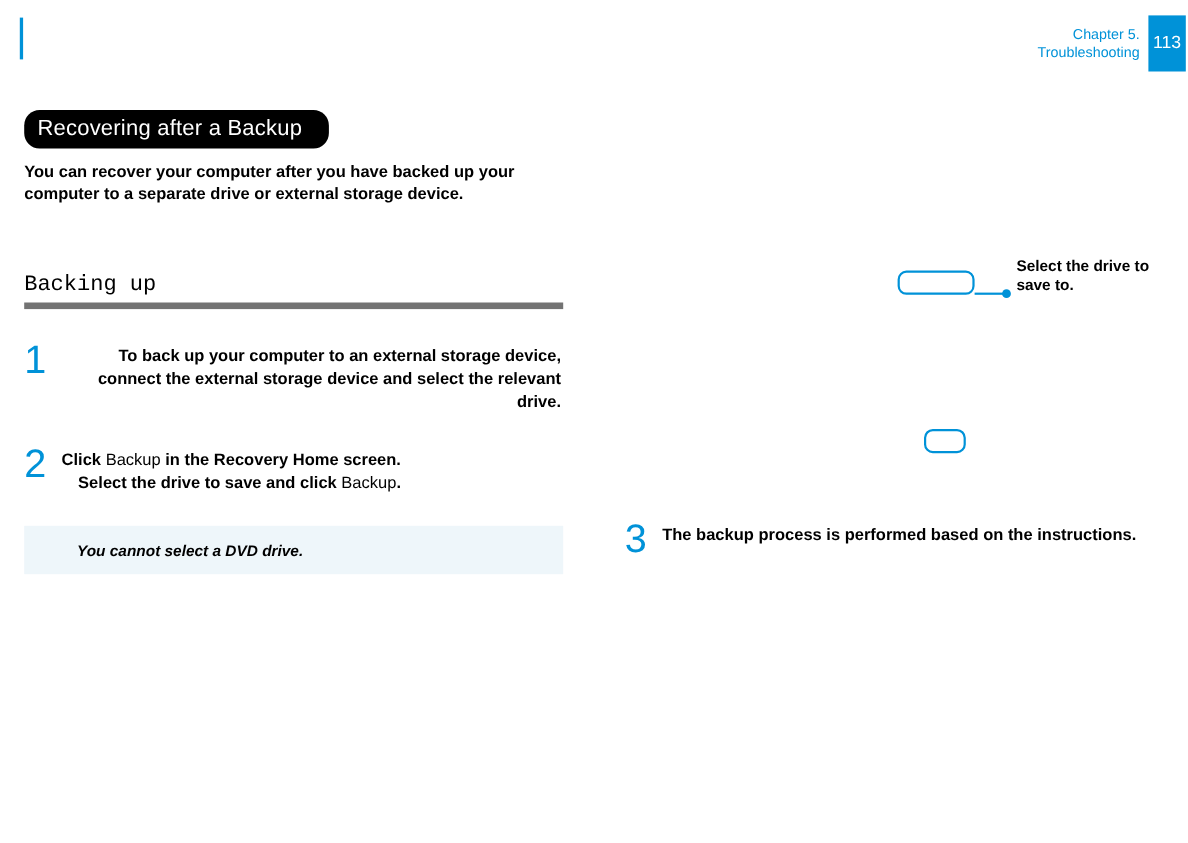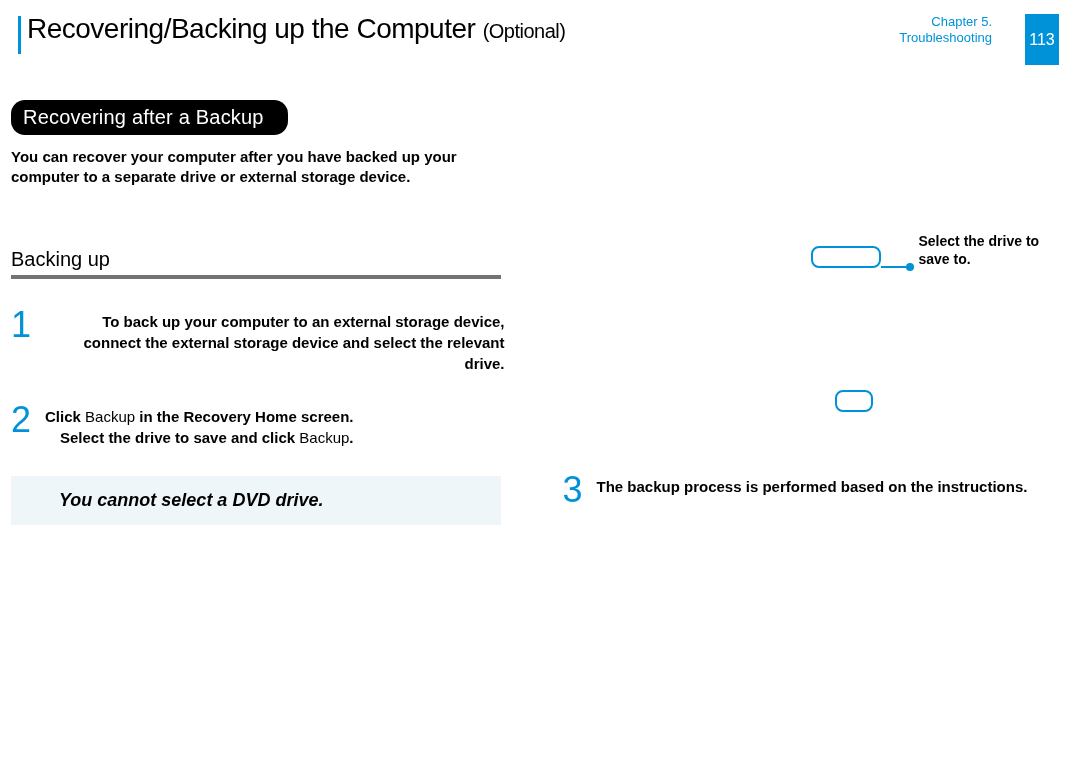--- a/index.html
+++ b/index.html
@@ -30,45 +30,45 @@
     color: #000;
     letter-spacing: -0.5px;
     line-height: 1.1;
   }
   .page-title .optional {
     font-size: 20px;
     font-weight: 400;
   }
   .header-right {
     position: absolute;
-    right: 21px;
+    right: 2px;
     top: 14px;
     display: flex;
-    gap: 25px;
+    align-items: center;
   }
   .chapter-info {
     text-align: right;
     font-size: 13px;
     color: #0092d8;
     line-height: 1.25;
     margin-right: 8px;
   }
   .page-badge {
     width: 34px;
     height: 51px;
     background: #0092d8;
     color: #fff;
     font-size: 16px;
     display: flex;
     align-items: center;
     justify-content: center;
     font-weight: 400;
   }
   .content {
-    padding: 10px 22px 0 11px;
+    padding: 10px 22px 0 22px;
     display: flex;
   }
   .col {
     width: 50%;
     padding-right: 30px;
     position: relative;
   }
   .col-right { padding-left: 10px; padding-right: 10px; }
   .section-pill {
     display: inline-block;
@@ -88,22 +88,23 @@
     color: #000;
     line-height: 1.35;
     max-width: 490px;
   }
   .sub-heading {
     font-size: 20px;
     color: #000;
     font-weight: 400;
     margin-top: 60px;
     padding-bottom: 4px;
-    border-bottom: 4px solid #737373;
+    border-bottom: 6px solid #737373;
     width: 490px;
+    font-family: Liberation Mono, monospace;
   }
   .step {
     display: flex;
     margin-top: 28px;
     max-width: 500px;
   }
   .step-num {
     font-size: 36px;
     font-weight: 300;
     color: #0092d8;
@@ -121,21 +122,21 @@
     text-align: right;
   }
   .step-body .nb { font-weight: 400; }
   .note-box {
     background: #eef6fa;
     padding: 14px 18px;
     margin-top: 28px;
     width: 490px;
   }
   .note-text {
-    font-size: 18px;
+    font-size: 14px;
     font-weight: 700;
     font-style: italic;
     color: #000;
     margin-left: 30px;
   }
   
   .callout-top {
     position: absolute;
     top: 160px;
     left: 276px;
@@ -189,23 +190,20 @@
     position: absolute;
     top: 372px;
     left: 28px;
   }
 </style>
 </head>
 <body>
 
 <div class="header">
   <div class="accent-bar"></div>
-  <h1 class="page-title">
-    <span>Recovering/Backing up the Computer </span><span class="optional">(Optional)</span>
-  </h1>
   <div class="header-right">
     <div class="chapter-info">
       <div>Chapter 5.</div>
       <div>Troubleshooting</div>
     </div>
     <div class="page-badge">
       <span>113</span>
     </div>
   </div>
 </div>

